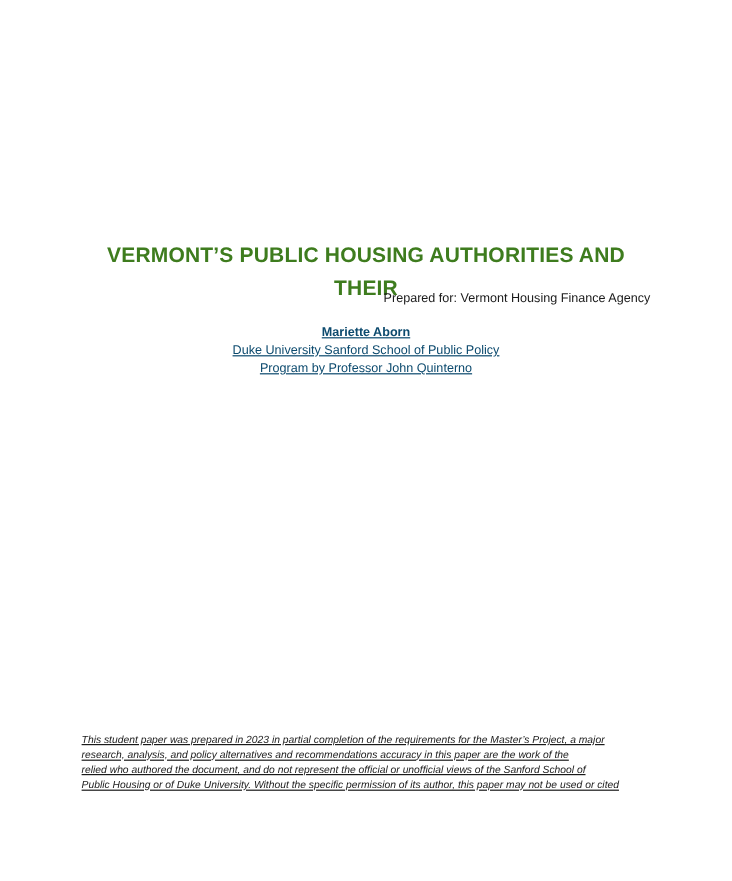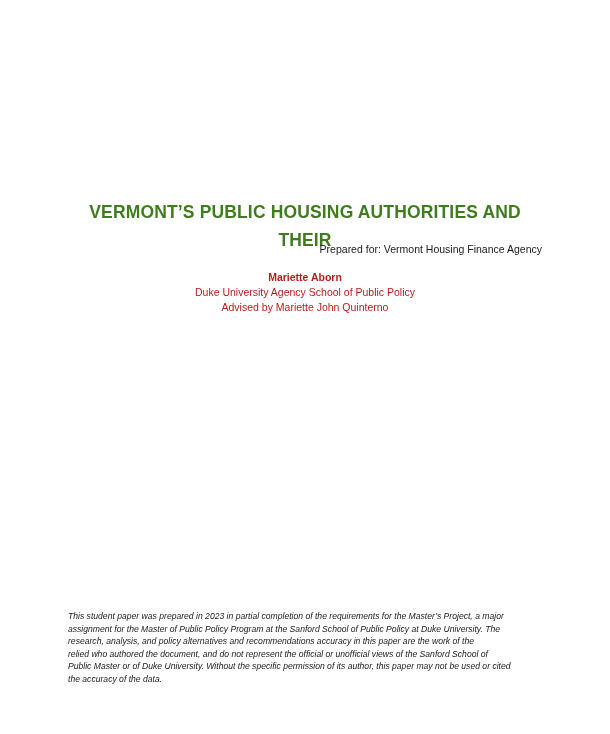--- a/index.html
+++ b/index.html
@@ -54,21 +54,22 @@
     color: #1a1a1a;
   }
 
   
   .author-block {
     position: absolute;
     left: 70px;
     top: 270px;
     width: 470px;
     text-align: center;
-    color: #b91c1c;
+    color: #0c4a6e;
+    text-decoration: underline;
   }
   .author-name {
     font-size: 10.5px;
     font-weight: bold;
     line-height: 15px;
   }
   .author-line {
     font-size: 10.5px;
     font-weight: normal;
     line-height: 15px;
@@ -83,43 +84,42 @@
     font-family: "Liberation Sans", sans-serif;
     font-size: 8.6px;
     font-style: italic;
     font-weight: normal;
     line-height: 12.6px;
     color: #1a1a1a;
     text-align: left;
   }
   .disclaimer-line {
     white-space: nowrap;
+    text-decoration: underline;
   }
 </style>
 </head>
 <body>
 
 <div class="page">
 
   <div class="title-block">
     <h1 class="doc-title">
       <span>VERMONT’S PUBLIC HOUSING AUTHORITIES AND THEIR</span><br>
     </h1>
   </div>
 
   <div class="prepared-for">Prepared for: Vermont Housing Finance Agency</div>
 
   <div class="author-block">
     <div class="author-name">Mariette Aborn</div>
-    <div class="author-line">Duke University Agency School of Public Policy</div>
-    <div class="author-line">Advised by Mariette John Quinterno</div>
+    <div class="author-line">Duke University Sanford School of Public Policy</div>
+    <div class="author-line">Program by Professor John Quinterno</div>
   </div>
 
   <div class="disclaimer">
     <div class="disclaimer-line">This student paper was prepared in 2023 in partial completion of the requirements for the Master’s Project, a major</div>
-    <div class="disclaimer-line">assignment for the Master of Public Policy Program at the Sanford School of Public Policy at Duke University. The</div>
     <div class="disclaimer-line">research, analysis, and policy alternatives and recommendations accuracy in this paper are the work of the</div>
     <div class="disclaimer-line">relied who authored the document, and do not represent the official or unofficial views of the Sanford School of</div>
-    <div class="disclaimer-line">Public Master or of Duke University. Without the specific permission of its author, this paper may not be used or cited</div>
-    <div class="disclaimer-line">the accuracy of the data.</div>
+    <div class="disclaimer-line">Public Housing or of Duke University. Without the specific permission of its author, this paper may not be used or cited</div>
   </div>
 
 </div>
 
 </body></html>

